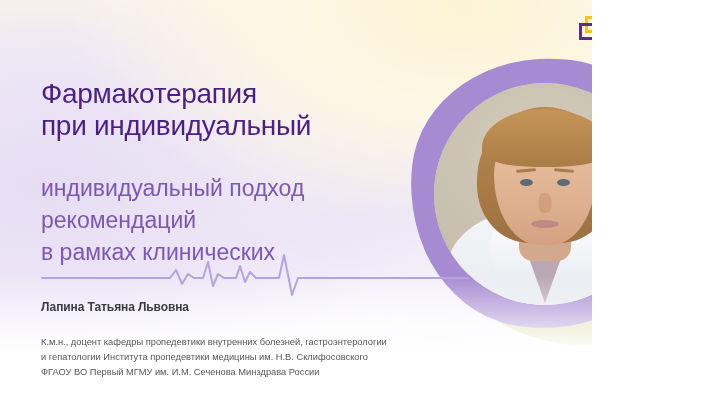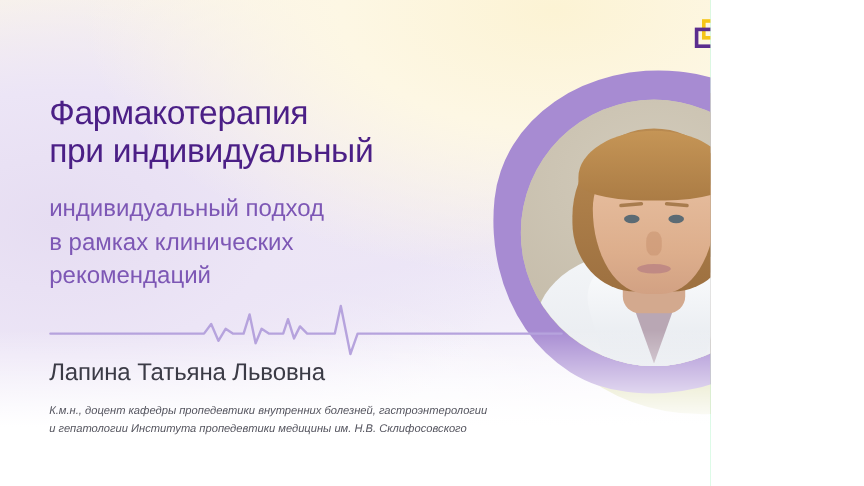--- a/index.html
+++ b/index.html
@@ -124,39 +124,39 @@
   .ph-mouth { position:absolute; left:50%; top:137px; transform:translateX(-50%);
     width:28px; height:8px; background:#c08a84; border-radius:50%; }
 
   
   .title {
     position:absolute; left:41px; top:50px; width:390px;
     font-size:28px; font-weight:normal; line-height:1.16;
     color:#4b1f86; letter-spacing:-0.3px;margin-top:28px;
   }
   .subtitle {
-    position:absolute; left:41px; top:160px; width:330px;
-    font-size:20px; font-weight:normal; line-height:1.4;
+    position:absolute; left:41px; top:172px; width:330px;
+    font-size:23px; font-weight:normal; line-height:1.4;
     color:#7d57b5;
   }
 
   
   .ecg { position:absolute; left:40px; top:252px; width:430px; height:46px; }
 
   
   .speaker-name {
     position:absolute; left:41px; top:300px;
-    font-size:20px; font-weight:normal; color:#3b3b46;
+    font-size:12px; font-weight:bold; color:#3b3b46;
     letter-spacing:-0.1px;
   }
   .credentials {
     position:absolute; left:41px; top:335px; width:430px;
     font-size:9.3px; line-height:1.62; color:#55555f;
   }
-  .credentials div { white-space:nowrap;font-style:italic; }
+  .credentials div { white-space:nowrap; }
 </style>
 </head>
 <body>
 
 <div id="slide">
 
   <div class="bg-cream"></div>
 
   <div class="blob-olive"></div>
   <div class="blob-purple"></div>
@@ -190,28 +190,29 @@
     <span class="logo-text">medznat</span>
   </div>
 
   <h1 class="title">
     <div>Фармакотерапия</div>
     <div>при индивидуальный</div>
   </h1>
 
   <div class="subtitle">
     <div>индивидуальный подход</div>
+    <div>рекомендаций</div>
     <div>в рамках клинических</div>
-    <div>рекомендаций</div>
   </div>
 
   <svg class="ecg" viewBox="0 0 430 46">
     <polyline points="2,26 124,26 130,26 136,18 142,32 148,22 154,26 163,26 168,10 173,34 178,22 184,26 196,26 200,14 205,30 210,20 216,26 228,26 233,26 239,26 244,3 252,43 258,26 268,26 428,26" fill="none" stroke="#b6a3dd" stroke-width="2" stroke-linejoin="round" stroke-linecap="round"></polyline>
   </svg>
 
   <div class="speaker-name">Лапина Татьяна Львовна</div>
 
   <div class="credentials">
     <div>К.м.н., доцент кафедры пропедевтики внутренних болезней, гастроэнтерологии</div>
     <div>и гепатологии Института пропедевтики медицины им. Н.В. Склифосовского</div>
+    <div>ФГАОУ ВО Первый МГМУ им. И.М. Сеченова Минздрава России</div>
   </div>
 
 </div>
 
 </body></html>

